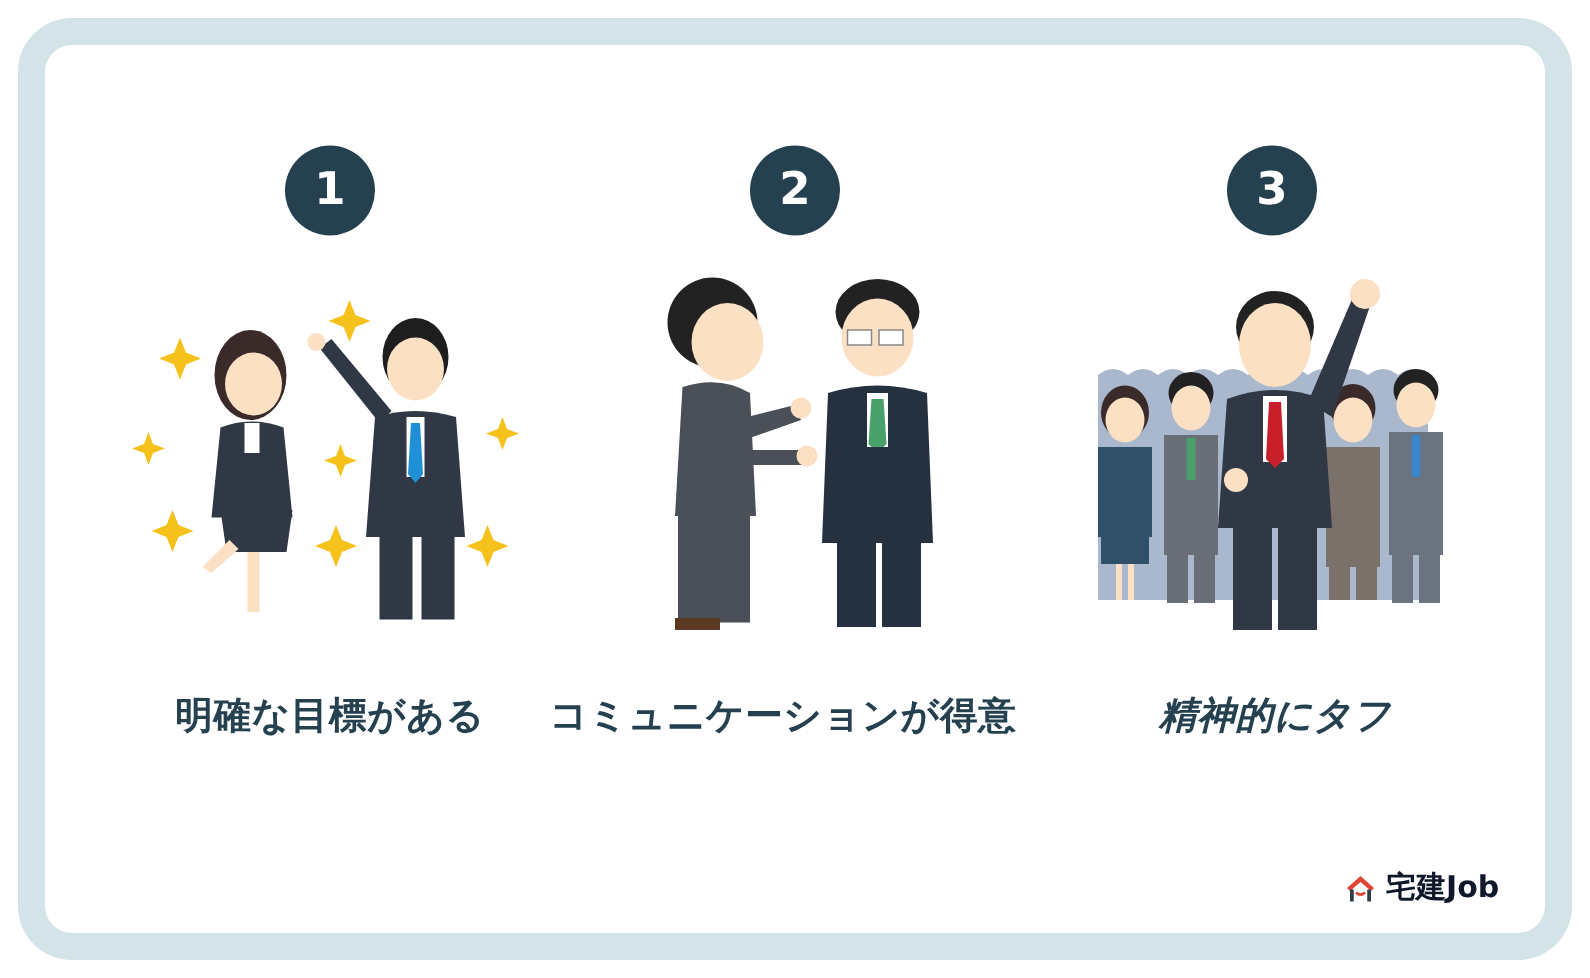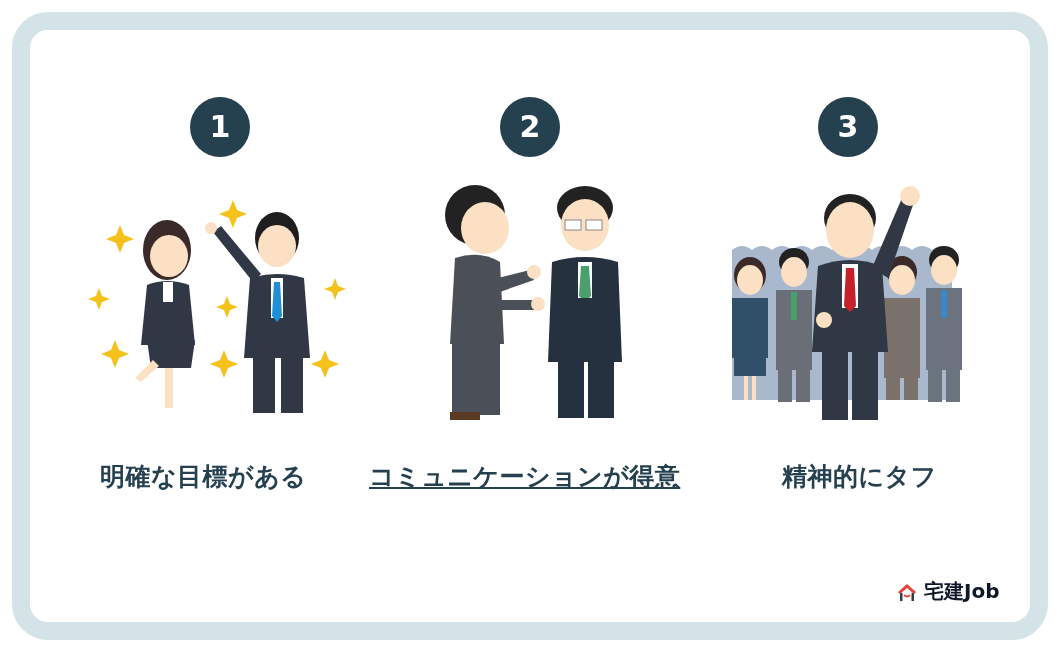--- a/index.html
+++ b/index.html
@@ -5,21 +5,21 @@
   html, body { margin:0; padding:0; background:#ffffff; }
   body { width:1060px; height:652px; position:relative; overflow:hidden;
          font-family:"DejaVu Sans","Liberation Sans",sans-serif; }
   .frame { position:absolute; left:12px; top:12px; width:1036px; height:628px;
            box-sizing:border-box; border:18px solid #d3e3e7; border-radius:36px; background:#fff; }
   .badge { position:absolute; width:60px; height:60px; border-radius:50%;
            background:#25404f; color:#fff; font-weight:bold; font-size:30px;
            line-height:60px; text-align:center; top:97px; }
   .illus { position:absolute; }
   .caption { position:absolute; top:460px; font-size:25px; font-weight:bold; color:#25404f;
-             white-space:nowrap; letter-spacing:0.5px; }
+             white-space:nowrap; text-align:center; letter-spacing:0.5px; }
   .logo { position:absolute; left:896px; top:578px; display:flex; align-items:center; gap:6px; }
   .logo-text { font-size:20px; font-weight:bold; color:#0f172a; }
 </style>
 </head>
 <body>
 
 <div class="frame"></div>
 
 <div class="badge" style="left:190px;">1</div>
 <svg class="illus" style="left:85px;top:190px;" width="270" height="230" viewBox="0 0 270 230">
@@ -72,21 +72,21 @@
   <ellipse cx="155" cy="45" rx="24" ry="26" fill="#fbe0c4"></ellipse>
   <rect x="135" y="40" width="16" height="10" fill="#fff" stroke="#888"></rect>
   <rect x="156" y="40" width="16" height="10" fill="#fff" stroke="#888"></rect>
   <path d="M122 82 q33 -10 66 0 l4 100 h-74z" fill="#263140"></path>
   <rect x="148" y="82" width="14" height="36" fill="#fff"></rect>
   <path d="M151 86 h8 l2 30 -6 6 -6 -6z" fill="#4aa06a"></path>
   <rect x="128" y="118" width="56" height="14" rx="7" fill="#263140"></rect>
   <rect x="128" y="180" width="26" height="58" fill="#263140"></rect>
   <rect x="158" y="180" width="26" height="58" fill="#263140"></rect>
 </svg>
-<div class="caption" style="left:369px;width:340px;text-decoration:underline;">コミュニケーションが得意</div>
+<div class="caption" style="left:352px;width:340px;">コミュニケーションが得意</div>
 
 <div class="badge" style="left:818px;">3</div>
 <svg class="illus" style="left:722px;top:180px;" width="256" height="250" viewBox="0 0 256 250">
   <path d="M10 70 q10 -8 20 0 q10 -8 20 0 q10 -8 20 0 q10 -8 20 0 q10 -8 20 0 q10 -8 20 0 q10 -8 20 0 q10 -8 20 0 q10 -8 20 0 q10 -8 20 0 q10 -8 20 0 l0 150 -220 0z" fill="#a9b8cc"></path>
 
   <g>
     <ellipse cx="28" cy="95" rx="16" ry="18" fill="#3a2a2a"></ellipse>
       <ellipse cx="28" cy="100" rx="13" ry="15" fill="#fbe0c4"></ellipse>
     <rect x="10" y="118" width="36" height="60" fill="#2f5068"></rect>
       <rect x="12" y="178" width="32" height="18" fill="#2f5068"></rect>
@@ -121,21 +121,21 @@
   <ellipse cx="128" cy="50" rx="24" ry="28" fill="#fbe0c4"></ellipse>
   <path d="M96 86 q32 -12 64 0 l6 86 h-76z" fill="#2f3844"></path>
   <path d="M150 88 l30 -70 12 4 -26 76z" fill="#2f3844"></path>
   <circle cx="188" cy="16" r="10" fill="#fbe0c4"></circle>
   <rect x="120" y="84" width="16" height="44" fill="#fff"></rect>
   <path d="M124 88 h8 l2 38 -6 6 -6 -6z" fill="#c8202a"></path>
   <circle cx="102" cy="140" r="8" fill="#fbe0c4"></circle>
   <rect x="100" y="170" width="26" height="70" fill="#2f3844"></rect>
   <rect x="130" y="170" width="26" height="70" fill="#2f3844"></rect>
 </svg>
-<div class="caption" style="left:782px;width:200px;">精神的にタフ</div>
+<div class="caption" style="left:750px;width:200px;font-style:italic;">精神的にタフ</div>
 
 <div class="logo">
   <svg width="22" height="22" viewBox="0 0 22 22">
     <path d="M2 11 L11 3 L20 11 L18 13 L11 7 L4 13 Z" fill="#e0453a"></path>
     <rect x="4" y="12" width="2.5" height="8" fill="#2e3e48"></rect>
     <rect x="15.5" y="12" width="2.5" height="8" fill="#2e3e48"></rect>
     <path d="M8 14 q3 3 6 0" stroke="#e0453a" stroke-width="1.8" fill="none"></path>
   </svg>
   <span class="logo-text">宅建Job</span>
 </div>

